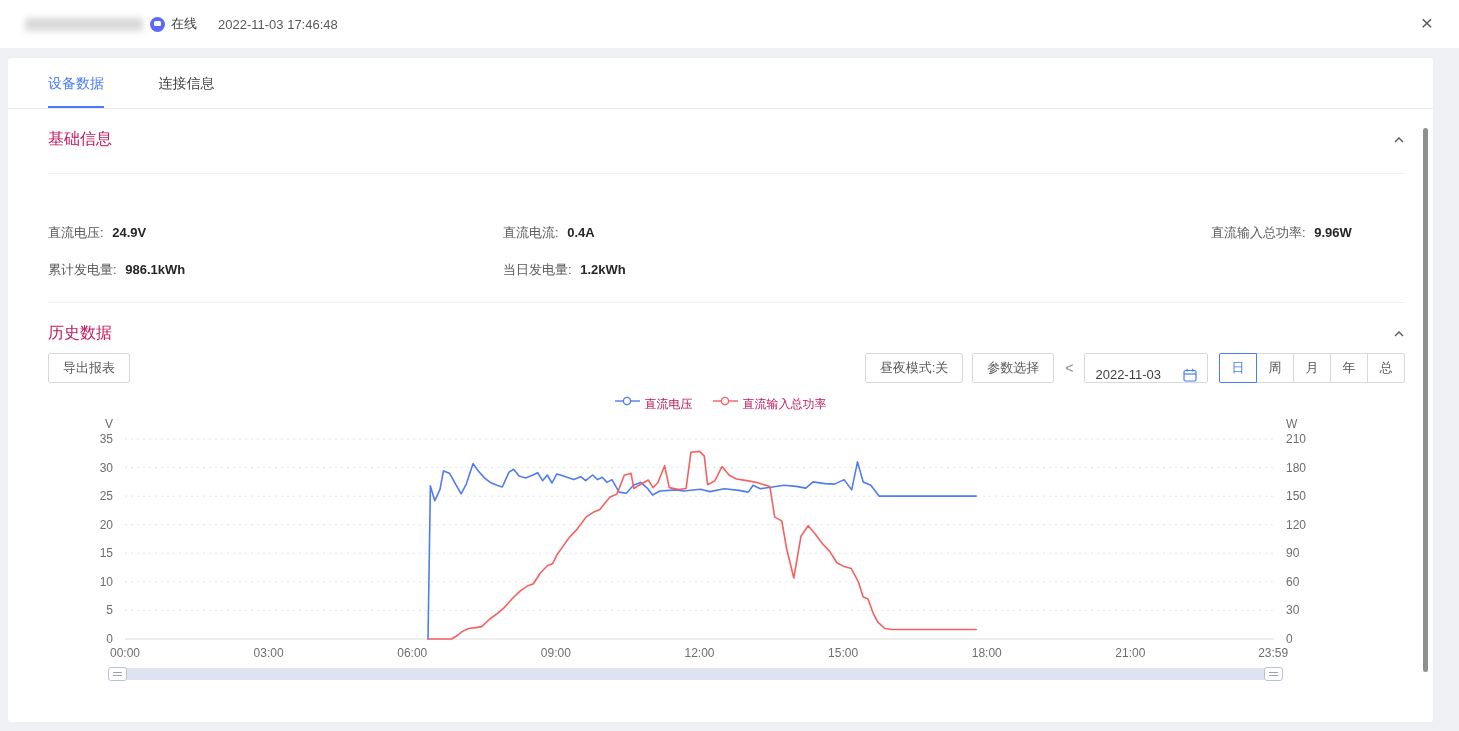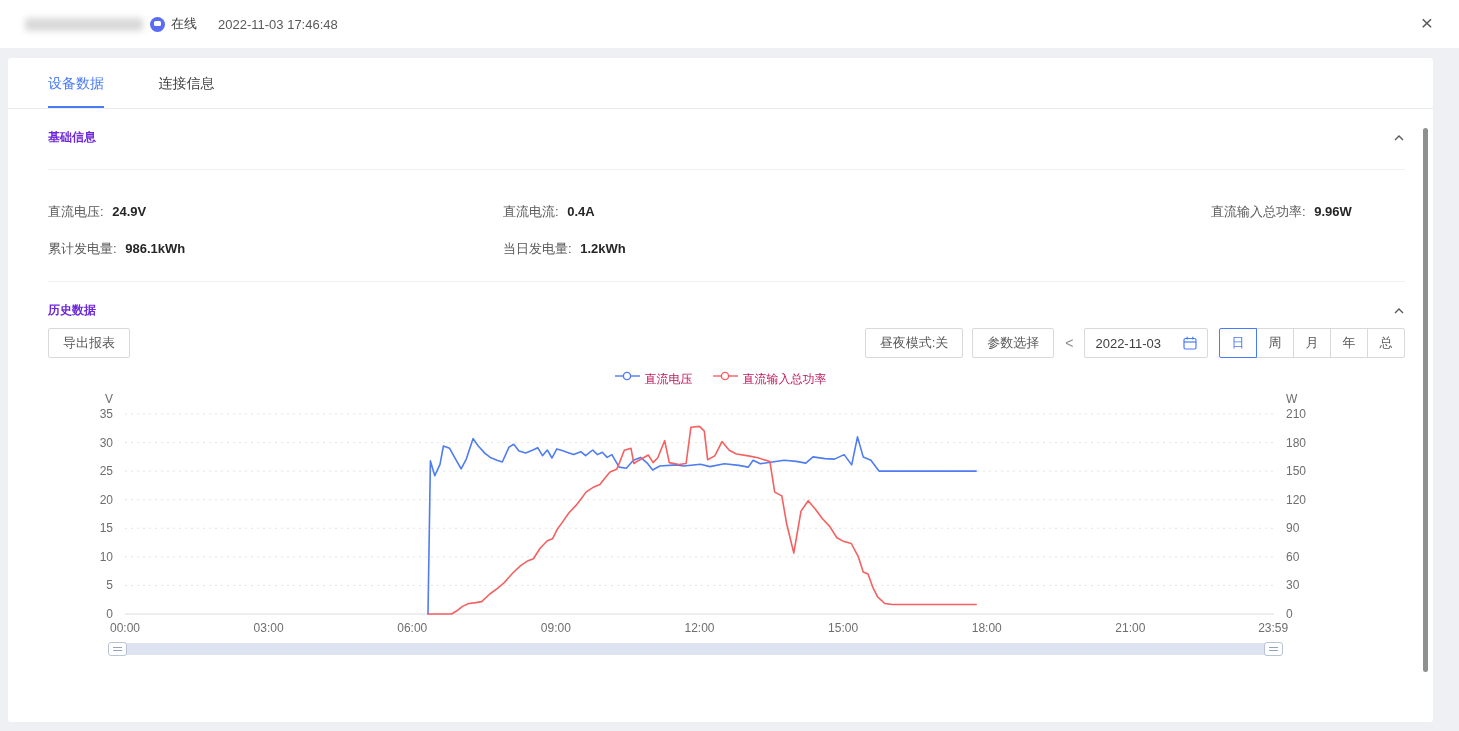--- a/index.html
+++ b/index.html
@@ -24,42 +24,42 @@
   .card { position:absolute; left:8px; top:58px; width:1425px; height:664px;
     background:#fff; border-radius:3px; overflow:hidden; }
 
   
   .tabs { padding:16px 40px 0 40px; border-bottom:1px solid #ebebeb; }
   .tab { display:inline-block; margin-right:50px; font-size:14px; color:#404040;
     padding-bottom:13px; cursor:pointer; }
   .tab.active { color:#4a7bf7; border-bottom:2px solid #4a7bf7; }
 
   .sec-head { display:flex; justify-content:space-between; align-items:center; }
-  .sec-title { font-size:12px; font-weight:bold; color:#6d28d9; }
+  .sec-title { font-size:16px; font-weight:normal; color:#be185d; }
   .chev { width:12px; height:12px; cursor:pointer; }
 
   .section { padding:20px 28px 0 40px; }
   .serial-row { margin-top:15px; font-size:13px; color:#595959; display:flex; align-items:center; }
   .serial-blur { display:inline-block; margin-left:8px; width:92px; height:13px;
     background:#d6d6d6; border-radius:2px; filter:blur(3px); }
   .divider { border-top:1px solid #f0f0f0; margin-top:23px; }
 
-  .gen-grid { margin-top:13px; display:grid; grid-template-columns:455px 708px auto;
+  .gen-grid { margin-top:30px; display:grid; grid-template-columns:455px 708px auto;
     row-gap:19px; font-size:13px; }
   .field .lbl { color:#595959; }
   .field .val { color:#262626; font-weight:bold; margin-left:5px; }
 
   
   .hist-toolbar { margin-top:9px; display:flex; align-items:center; }
   .btn { height:30px; padding:0 14px; border:1px solid #d9d9d9; border-radius:2px;
     background:#fff; font-size:13px; color:#595959; line-height:28px; cursor:pointer; }
   .toolbar-right { margin-left:auto; display:flex; align-items:center; gap:9px; }
   .prev-arrow { font-size:14px; color:#8c8c8c; padding:0 2px; cursor:pointer; }
   .datebox { height:30px; border:1px solid #d9d9d9; border-radius:2px; display:flex;
-    align-items:center; padding:0 10px; gap:22px; cursor:pointer; }
+    align-items:flex-end; padding:0 10px; gap:22px; cursor:pointer; }
   .datebox .dval { font-size:13px; color:#404040; }
   .seg { display:flex; margin-left:2px; }
   .seg-item { width:38px; height:30px; line-height:28px; text-align:center; font-size:13px;
     color:#595959; border:1px solid #d9d9d9; background:#fff; margin-left:-1px; cursor:pointer; }
   .seg-item:first-child { border-radius:2px 0 0 2px; margin-left:0; }
   .seg-item:last-child { border-radius:0 2px 2px 0; }
   .seg-item.active { color:#4a7bf7; border-color:#4a7bf7; position:relative; z-index:2; }
 
   
   .legend { margin-top:13px; display:flex; justify-content:center; gap:20px; align-items:center; }

